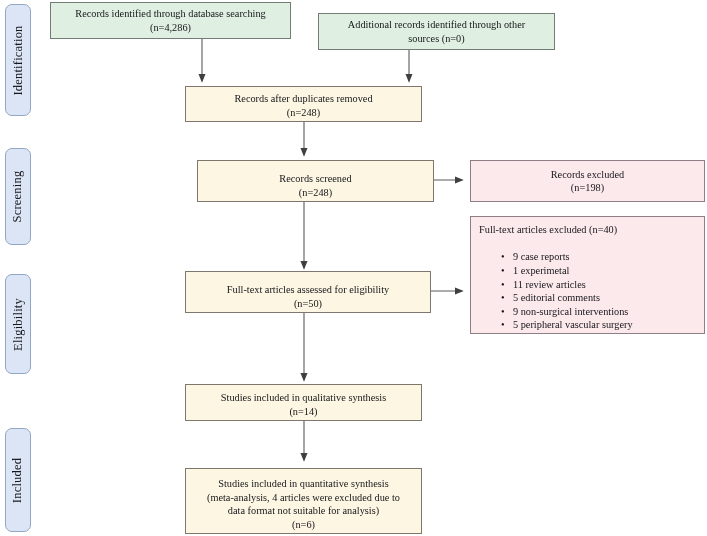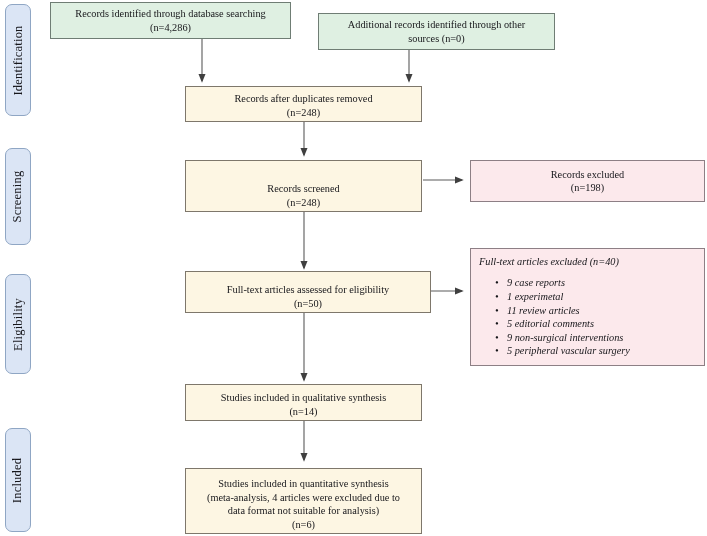--- a/index.html
+++ b/index.html
@@ -55,21 +55,21 @@
   .node.cream  { background: #fdf6e3; border-color: #7e776b; justify-content: flex-end; }
   .node.pink   { background: #fce9ec; border-color: #8d7f85; align-items: center; }
   .node.pink-list {
     align-items: flex-start;
     justify-content: flex-start;
     text-align: left;
     padding: 6px 7px 5px 8px;
   }
   .node.pink-list .head { display: block; white-space: nowrap; margin-bottom: 2px; }
   .node.pink-list ul {
-    margin: 6px;
+    margin: 12px;
     padding: 0 0 0 22px;
     list-style: none;
   }
   .node.pink-list li {
     position: relative;
     white-space: nowrap;
     line-height: 13.6px;
   }
   .node.pink-list li::before {
     content: "\2022";
@@ -129,36 +129,36 @@
   <div class="node green" style="left:318px; top:13px; width:237px; height:37px;">
     <span class="line">Additional records identified through other</span>
     <span class="line">sources (n=0)</span>
   </div>
 
   <div class="node cream" style="left:185px; top:86px; width:237px; height:36px;">
     <span class="line">Records after duplicates removed</span>
     <span class="line">(n=248)</span>
   </div>
 
-  <div class="node cream" style="left:185px; top:160px; width:237px; height:52px;">
+  <div class="node cream" style="left:197px; top:160px; width:237px; height:42px;">
     <span class="line">Records screened</span>
     <span class="line">(n=248)</span>
   </div>
 
   <div class="node pink" style="left:470px; top:160px; width:235px; height:42px;">
     <span class="line">Records excluded</span>
     <span class="line">(n=198)</span>
   </div>
 
   <div class="node cream" style="left:185px; top:271px; width:246px; height:42px;">
     <span class="line">Full-text articles assessed for eligibility</span>
     <span class="line">(n=50)</span>
   </div>
 
-  <div class="node pink pink-list" style="left:470px; top:248px; width:235px; height:118px;font-style:italic;">
+  <div class="node pink pink-list" style="left:470px; top:216px; width:235px; height:118px;">
     <span class="head">Full-text articles excluded (n=40)</span>
     <ul>
       <li>9 case reports</li>
       <li>1 experimetal</li>
       <li>11 review articles</li>
       <li>5 editorial comments</li>
       <li>9 non-surgical interventions</li>
       <li>5 peripheral vascular surgery</li>
     </ul>
   </div>

